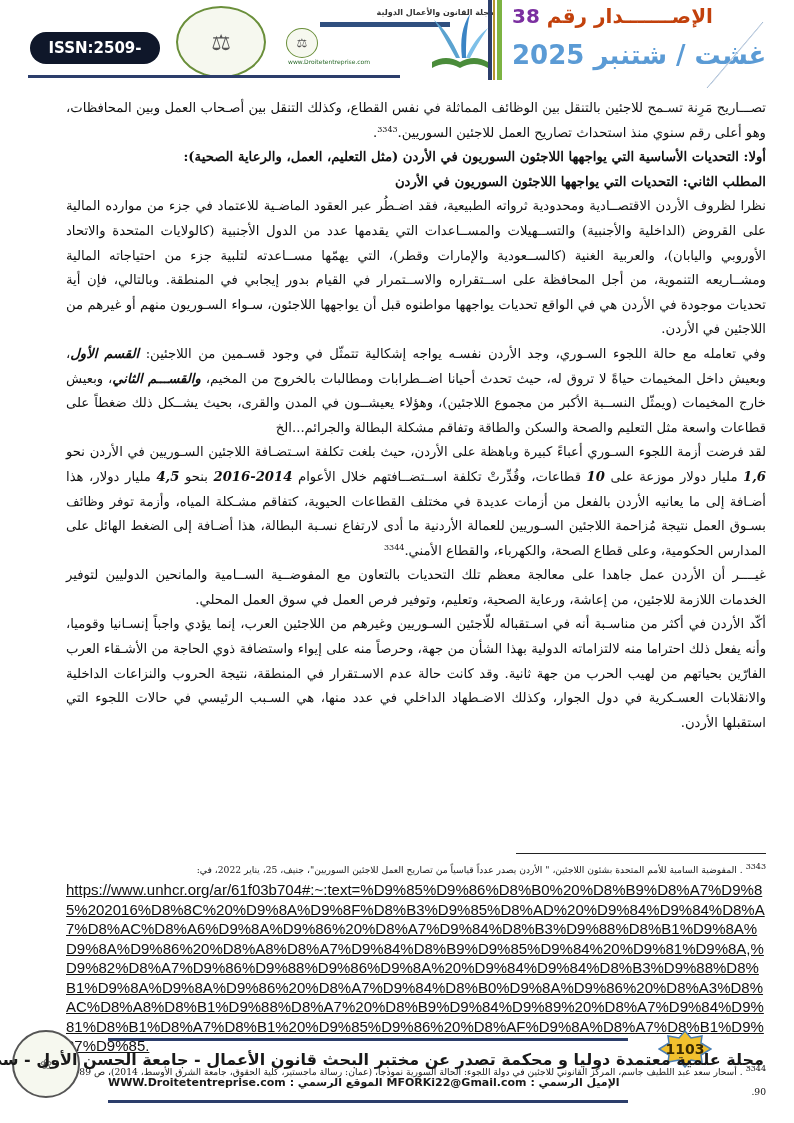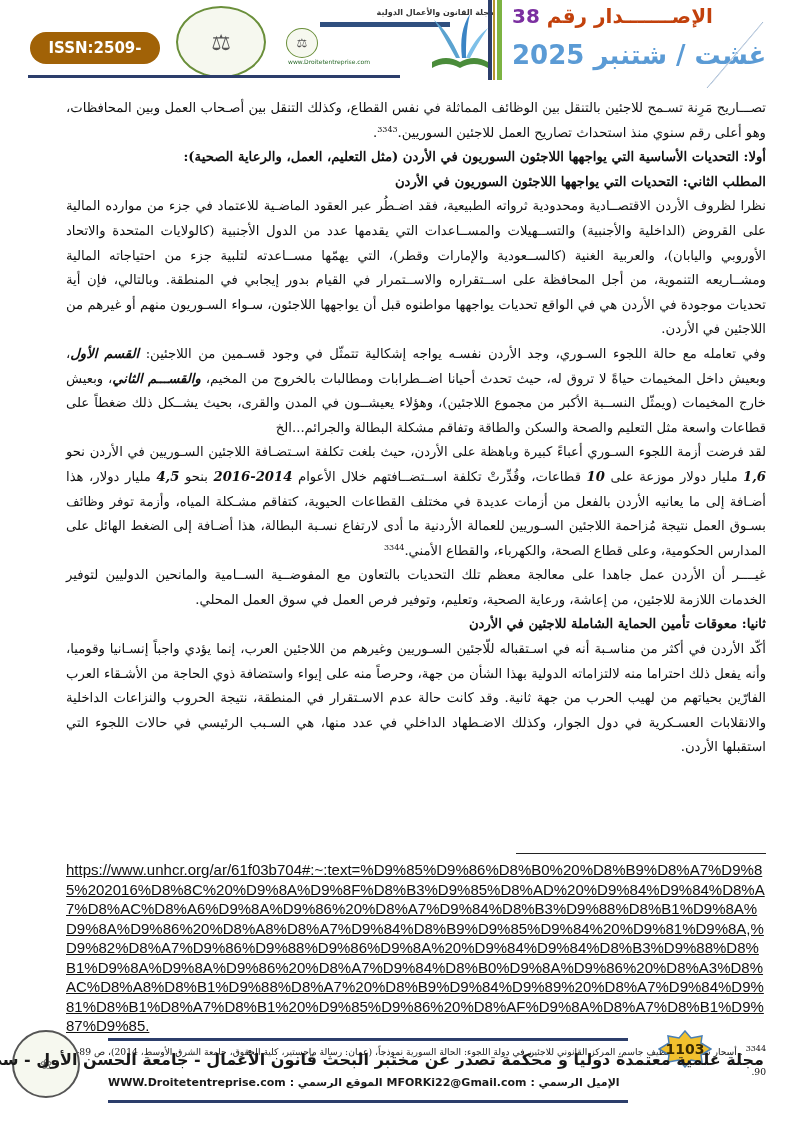--- a/index.html
+++ b/index.html
@@ -1,21 +1,21 @@
 <!DOCTYPE html>
 <html><head>
 <meta charset="utf-8">
 <style>
   html, body { margin:0; padding:0; background:#ffffff; }
   body { width:794px; height:1123px; position:relative; overflow:hidden;
          font-family:"DejaVu Serif", serif; color:#111; }
   .abs { position:absolute; }
 
   
-  .issn { left:30px; top:32px; width:130px; height:32px; background:#a16207;
+  .issn { left:30px; top:32px; width:130px; height:32px; background:#0f172a;
           border-radius:16px; color:#fff; font-family:"DejaVu Sans", sans-serif;
           font-size:15px; font-weight:bold; line-height:32px; text-align:center; }
   .seal { border-radius:50%; border:2px solid #6a8f3a; background:#f6f8ef; }
   .seal-inner { position:absolute; left:50%; top:50%; transform:translate(-50%,-50%);
                 font-size:22px; color:#555; }
   .banner { left:284px; top:6px; width:210px; height:66px; background:#fff; }
   .banner-title { position:absolute; right:0; top:2px; font-size:8px; font-weight:bold; color:#333;
                   font-family:"DejaVu Sans", sans-serif; direction:rtl; }
   .banner-strip { position:absolute; left:36px; top:16px; width:130px; height:5px; background:#2f4f7f; }
   .banner-site { position:absolute; left:4px; top:52px; font-size:6px; color:#2a6a2a; font-family:"DejaVu Sans", sans-serif; }
@@ -102,26 +102,26 @@
   <p class="h">أولا: التحديات الأساسية التي يواجهها اللاجئون السوريون في الأردن (مثل التعليم، العمل، والرعاية الصحية):</p>
   <p class="h">المطلب الثاني: التحديات التي يواجهها اللاجئون السوريون في الأردن</p>
   <p>نظرا لظروف الأردن الاقتصــادية ومحدودية ثرواته الطبيعية، فقد اضـطُر عبر العقود الماضـية للاعتماد في جزء من موارده المالية على القروض (الداخلية والأجنبية) والتســهيلات والمســاعدات التي يقدمها عدد من الدول الأجنبية (كالولايات المتحدة والاتحاد الأوروبي واليابان)، والعربية الغنية (كالســعودية والإمارات وقطر)، التي يهمّها مســاعدته لتلبية جزء من احتياجاته المالية ومشــاريعه التنموية، من أجل المحافظة على اســتقراره والاســتمرار في القيام بدور إيجابي في المنطقة. وبالتالي، فإن أية تحديات موجودة في الأردن هي في الواقع تحديات يواجهها مواطنوه قبل أن يواجهها اللاجئون، سـواء السـوريون منهم أو غيرهم من اللاجئين في الأردن.</p>
   <p>
     <span>وفي تعامله مع حالة اللجوء السـوري، وجد الأردن نفسـه يواجه إشكالية تتمثّل في وجود قسـمين من اللاجئين: </span><b>القسم الأول</b><span>، وبعيش داخل المخيمات حياةً لا تروق له، حيث تحدث أحيانا اضــطرابات ومطالبات بالخروج من المخيم، </span><b>والقســـم الثاني</b><span>، وبعيش خارج المخيمات (ويمثّل النســبة الأكبر من مجموع اللاجئين)، وهؤلاء يعيشــون في المدن والقرى، بحيث يشــكل ذلك ضغطاً على قطاعات واسعة مثل التعليم والصحة والسكن والطاقة وتفاقم مشكلة البطالة والجرائم...الخ</span>
   </p>
   <p>
     <span>لقد فرضت أزمة اللجوء السـوري أعباءً كبيرة وباهظة على الأردن، حيث بلغت تكلفة اسـتضـافة اللاجئين السـوريين في الأردن نحو </span><b>1,6</b><span> مليار دولار موزعة على </span><b>10</b><span> قطاعات، وقُدِّرتْ تكلفة اســتضــافتهم خلال الأعوام </span><b>2014-2016</b><span> بنحو </span><b>4,5</b><span> مليار دولار، هذا أضـافة إلى ما يعانيه الأردن بالفعل من أزمات عديدة في مختلف القطاعات الحيوية، كتفاقم مشـكلة المياه، وأزمة توفر وظائف بسـوق العمل نتيجة مُزاحمة اللاجئين السـوريين للعمالة الأردنية ما أدى لارتفاع نسـبة البطالة، هذا أضـافة إلى الضغط الهائل على المدارس الحكومية، وعلى قطاع الصحة، والكهرباء، والقطاع الأمني.</span><sup>3344</sup>
   </p>
   <p>غيــــر أن الأردن عمل جاهدا على معالجة معظم تلك التحديات بالتعاون مع المفوضــية الســامية والمانحين الدوليين لتوفير الخدمات اللازمة للاجئين، من إعاشة، ورعاية الصحية، وتعليم، وتوفير فرص العمل في سوق العمل المحلي.</p>
-  <p class="h">ثانيا: معوقات تأمين الحماية الشاملة للاجئين في الأردن</p>
   <p>أكّد الأردن في أكثر من مناسـبة أنه في اسـتقباله للّاجئين السـوريين وغيرهم من اللاجئين العرب، إنما يؤدي واجباً إنسـانيا وقوميا، وأنه يفعل ذلك احتراما منه لالتزاماته الدولية بهذا الشأن من جهة، وحرصاً منه على إيواء واستضافة ذوي الحاجة من الأشـقاء العرب الفارّين بحياتهم من لهيب الحرب من جهة ثانية. وقد كانت حالة عدم الاسـتقرار في المنطقة، نتيجة الحروب والنزاعات الداخلية والانقلابات العسـكرية في دول الجوار، وكذلك الاضـطهاد الداخلي في عدد منها، هي السـبب الرئيسي في حالات اللجوء التي استقبلها الأردن.</p>
 </div>
 
 <div class="abs fn-rule"></div>
 <div class="abs fn">
+  <p><sup>3343</sup> <span>. المفوضية السامية للأمم المتحدة بشئون اللاجئين، " الأردن يصدر عدداً قياسياً من تصاريح العمل للاجئين السوريين"، جنيف، 25، يناير 2022، في:</span></p>
   <p class="url">https://www.unhcr.org/ar/61f03b704#:~:text=%D9%85%D9%86%D8%B0%20%D8%B9%D8%A7%D9%85%202016%D8%8C%20%D9%8A%D9%8F%D8%B3%D9%85%D8%AD%20%D9%84%D9%84%D8%A7%D8%AC%D8%A6%D9%8A%D9%86%20%D8%A7%D9%84%D8%B3%D9%88%D8%B1%D9%8A%D9%8A%D9%86%20%D8%A8%D8%A7%D9%84%D8%B9%D9%85%D9%84%20%D9%81%D9%8A,%D9%82%D8%A7%D9%86%D9%88%D9%86%D9%8A%20%D9%84%D9%84%D8%B3%D9%88%D8%B1%D9%8A%D9%8A%D9%86%20%D8%A7%D9%84%D8%B0%D9%8A%D9%86%20%D8%A3%D8%AC%D8%A8%D8%B1%D9%88%D8%A7%20%D8%B9%D9%84%D9%89%20%D8%A7%D9%84%D9%81%D8%B1%D8%A7%D8%B1%20%D9%85%D9%86%20%D8%AF%D9%8A%D8%A7%D8%B1%D9%87%D9%85.</p>
   <p style="margin-top:6px;"><sup>3344</sup> <span>. أسحار سعد عبد اللطيف جاسم، المركز القانوني للاجئين في دولة اللجوء: الحالة السورية نموذجاً، (عمان: رسالة ماجستير، كلية الحقوق، جامعة الشرق الأوسط، 2014)، ص 89-90.</span></p>
 </div>
 
 <div class="abs seal" style="left:12px; top:1030px; width:64px; height:64px; border-color:#555;">
   <span class="seal-inner" style="font-size:14px;">❀</span>
 </div>
 
 <svg class="abs page-star" viewBox="0 0 54 38">
   <polygon points="27,1 33,8 44,6 43,13 53,19 43,25 44,32 33,30 27,37 21,30 10,32 11,25 1,19 11,13 10,6 21,8" fill="#f2c12e" stroke="#4a7fb5" stroke-width="1.5"></polygon>

